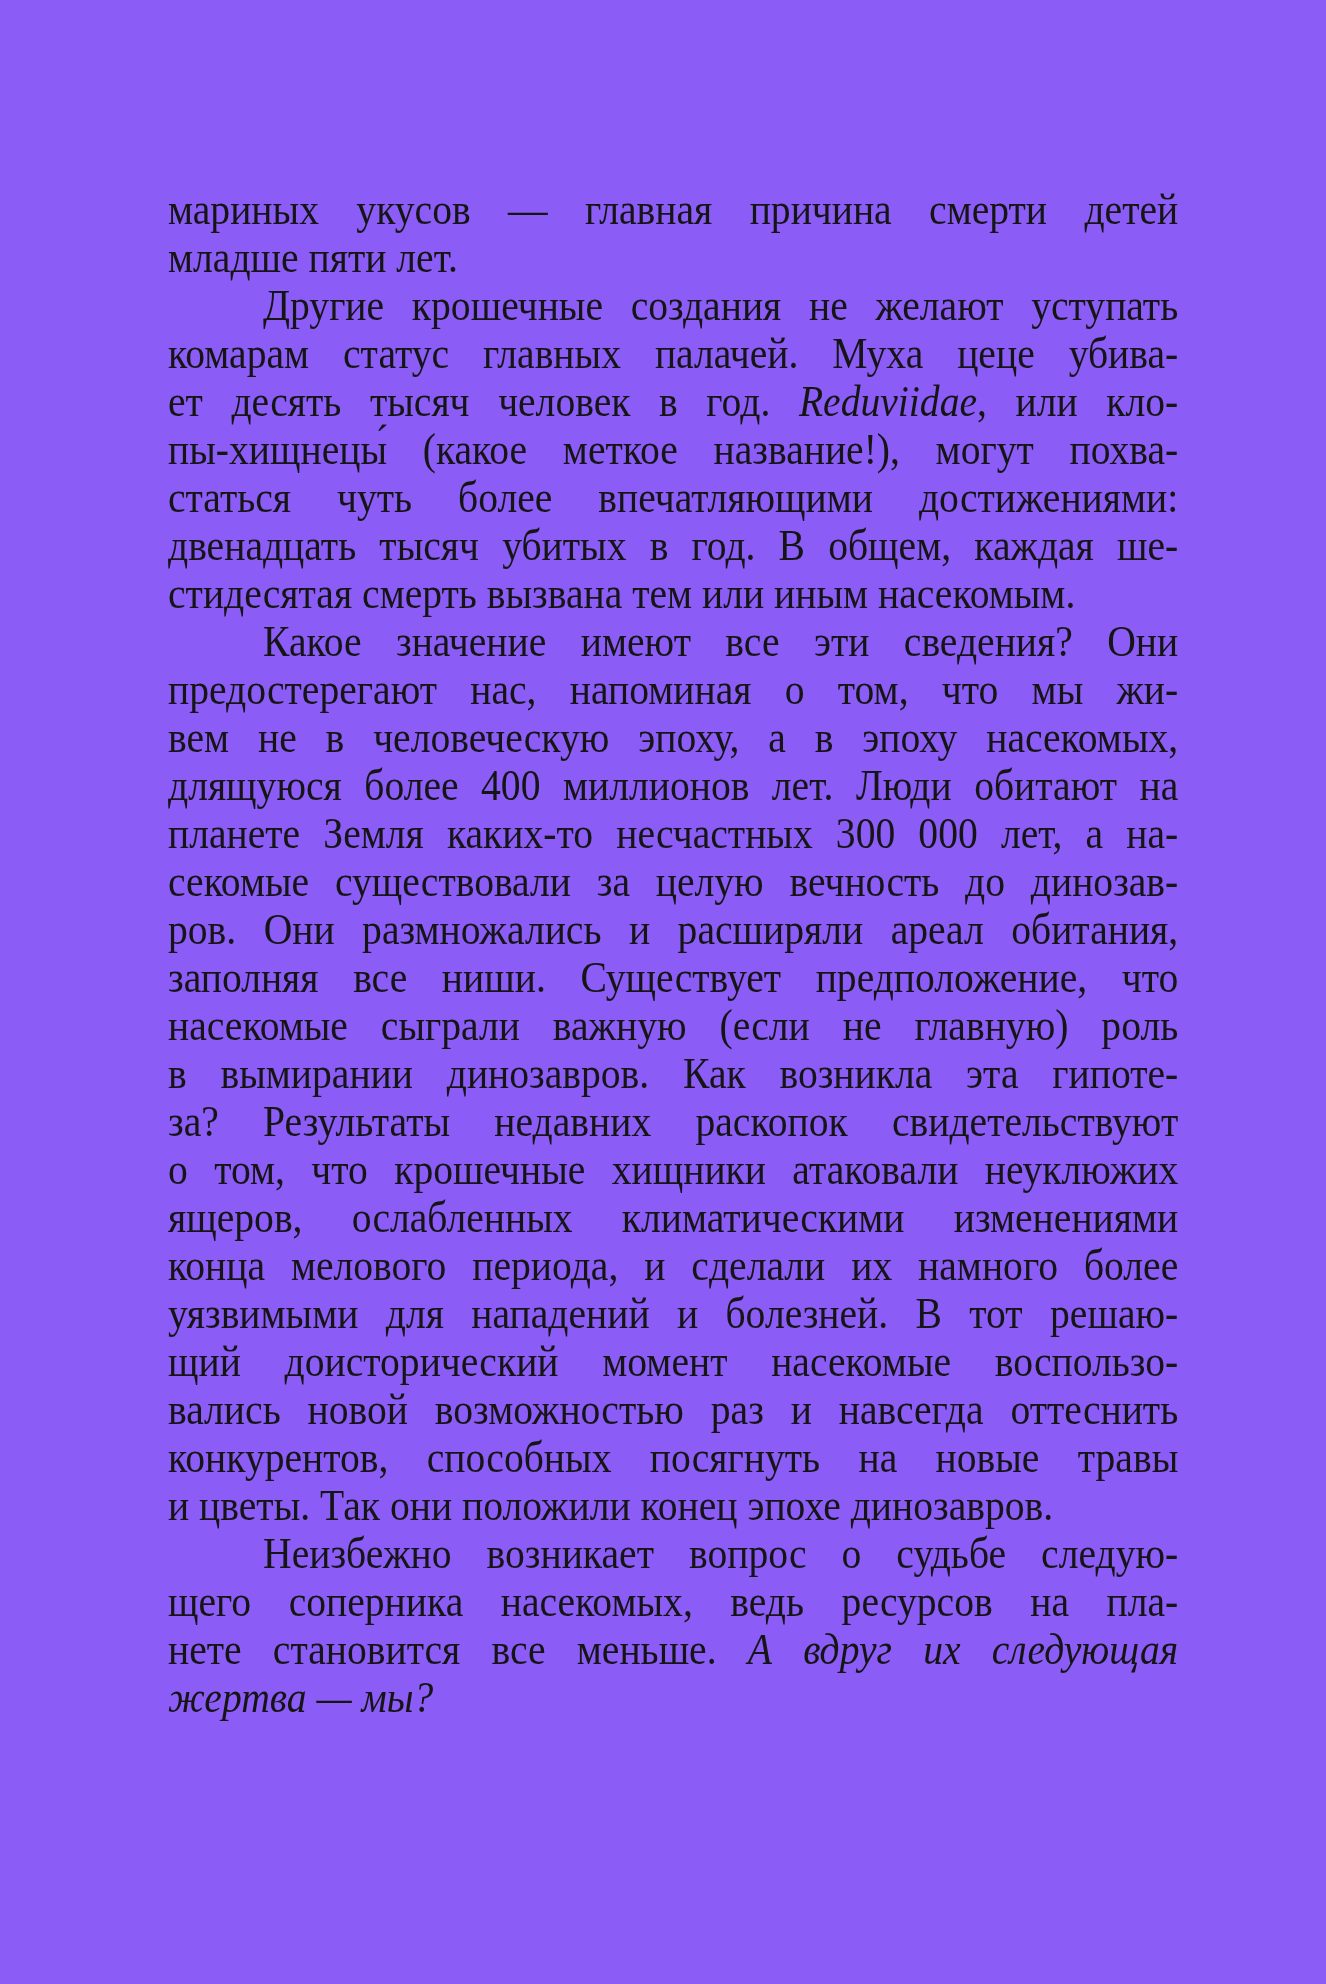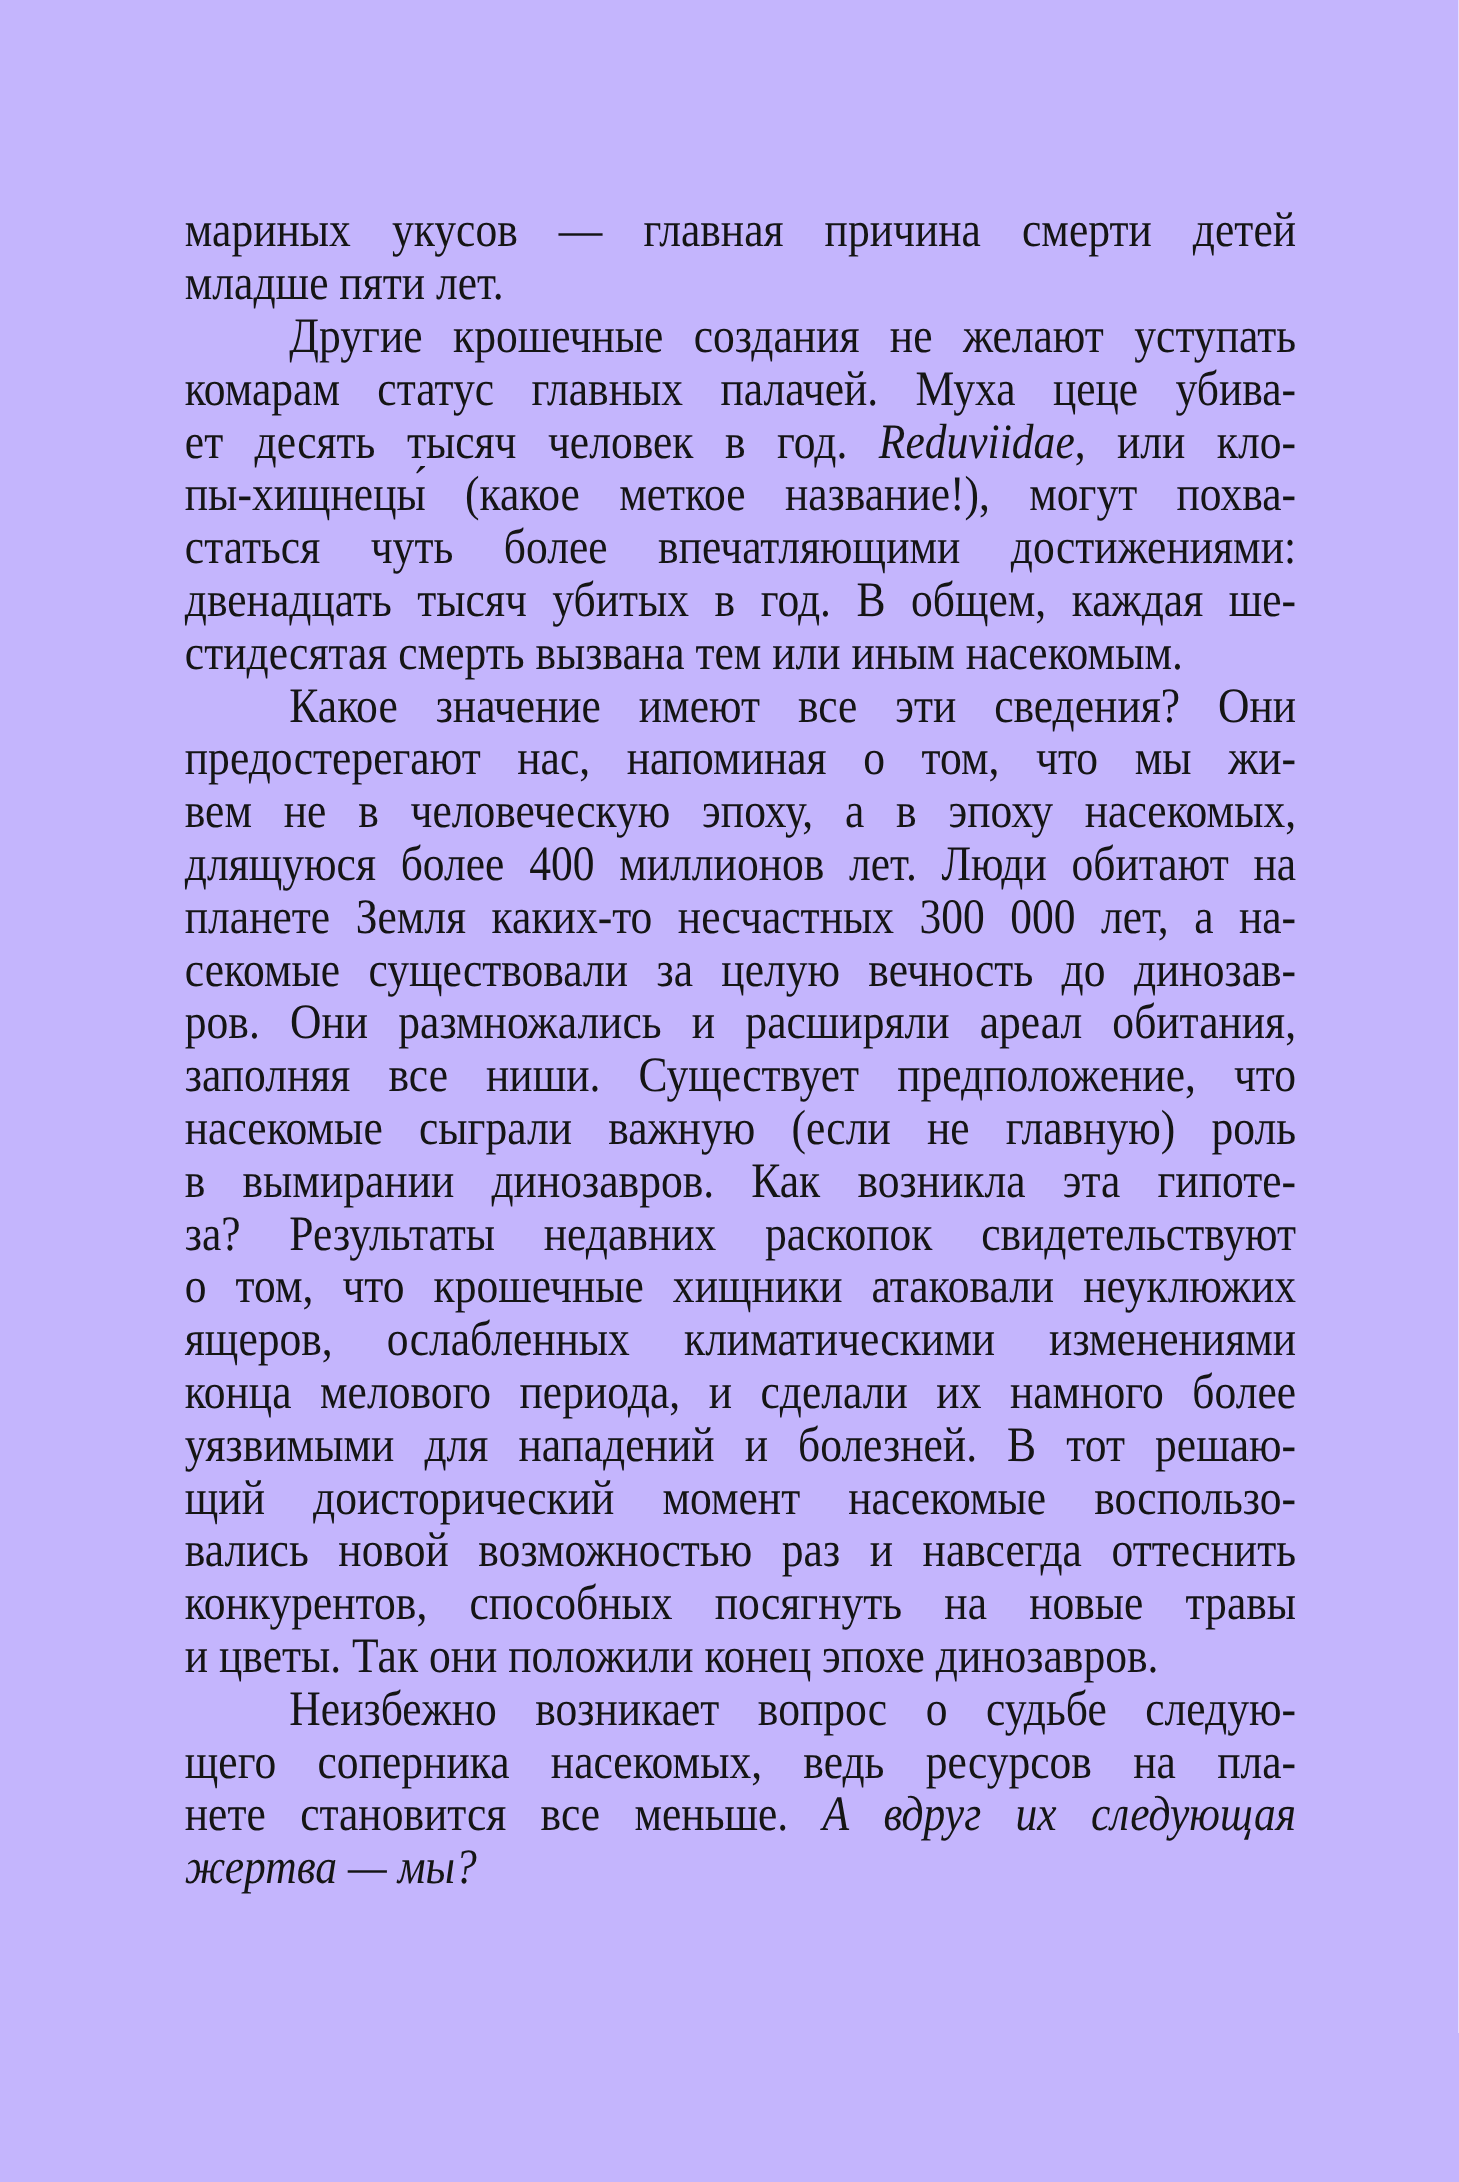--- a/index.html
+++ b/index.html
@@ -10,21 +10,21 @@
   body {
     width: 1326px;
     height: 1984px;
     overflow: hidden;
     font-family: "Liberation Serif", "DejaVu Serif", serif;
   }
   .page {
     position: relative;
     width: 1326px;
     height: 1984px;
-    background: #c4b5fd;
+    background: #8b5cf6;
   }
   .text-block {
     position: absolute;
     left: 168px;
     top: 185px;
     width: 1148px;              
     transform: scaleX(0.88);    
     transform-origin: left top;
     color: #151515;
   }

